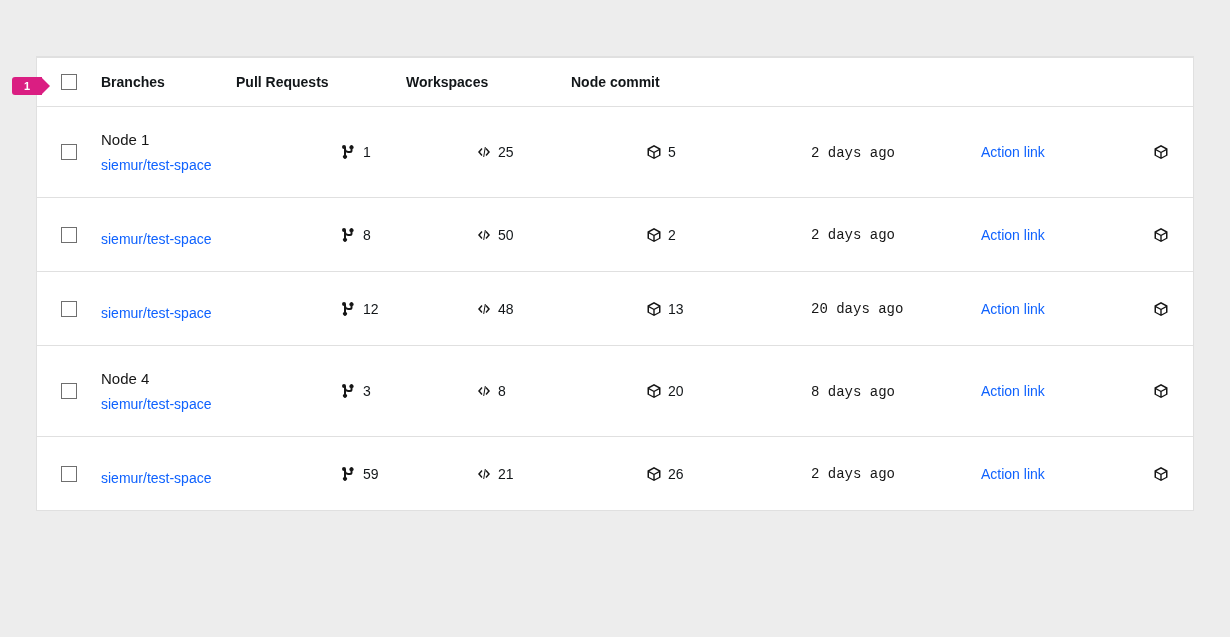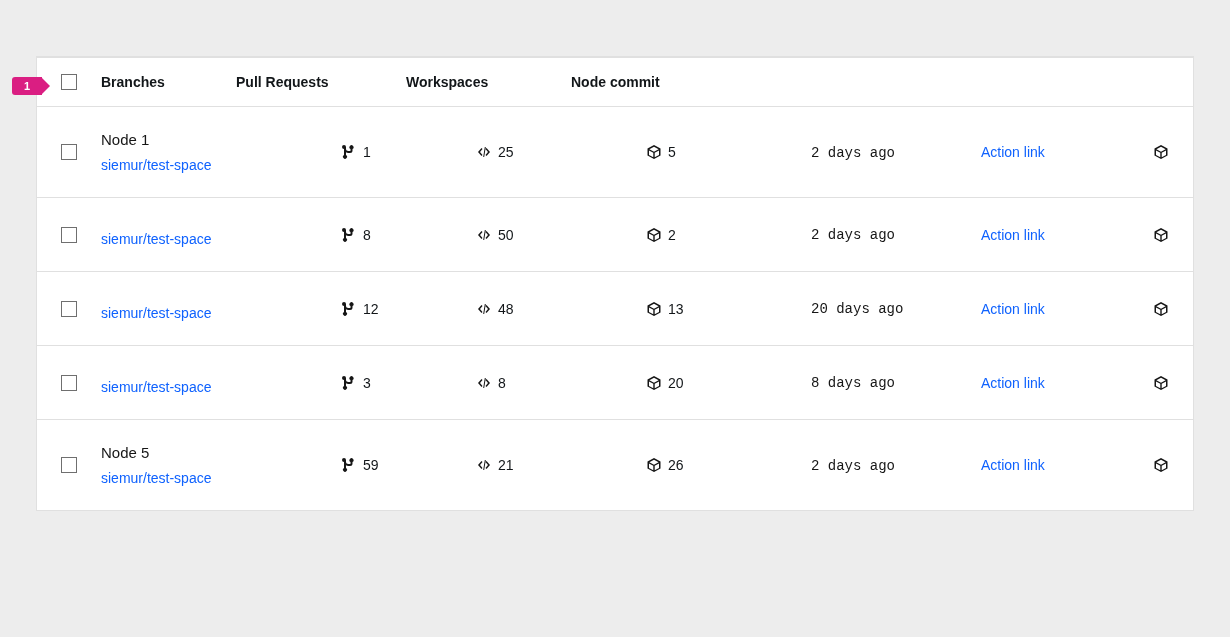--- a/index.html
+++ b/index.html
@@ -249,20 +249,21 @@
             </svg>
           </span>
         </div>
     </div>
 
     <div class="row">
       <div class="col-check">
           <span class="checkbox"></span>
         </div>
       <div class="col-repo">
+        <div class="repo-name">Node 4</div>
         <div class="repo-path"><span class="link">siemur/test-space</span></div>
       </div>
       <div class="col-branches">
           <div class="cell-line">
         <span class="icon">
               <svg viewBox="0 0 16 16">
                 <path d="M5 3a2 2 0 1 0-2 2v6a2 2 0 1 0 2 0V8.2c.6.5 1.4.8 2.3.8H9a2.5 2.5 0 0 0 2.5-2.5V5a2 2 0 1 0-2 0v1.5A.5.5 0 0 1 9 7H7.3C6 7 5 6 5 4.7V3z"></path>
               </svg>
             </span>
         <span>3</span>
@@ -297,21 +298,20 @@
             </svg>
           </span>
         </div>
     </div>
 
     <div class="row">
       <div class="col-check">
           <span class="checkbox"></span>
         </div>
       <div class="col-repo">
-        <div class="repo-name">Node 5</div>
         <div class="repo-path"><span class="link">siemur/test-space</span></div>
       </div>
       <div class="col-branches">
           <div class="cell-line">
         <span class="icon">
               <svg viewBox="0 0 16 16">
                 <path d="M5 3a2 2 0 1 0-2 2v6a2 2 0 1 0 2 0V8.2c.6.5 1.4.8 2.3.8H9a2.5 2.5 0 0 0 2.5-2.5V5a2 2 0 1 0-2 0v1.5A.5.5 0 0 1 9 7H7.3C6 7 5 6 5 4.7V3z"></path>
               </svg>
             </span>
         <span>59</span>

